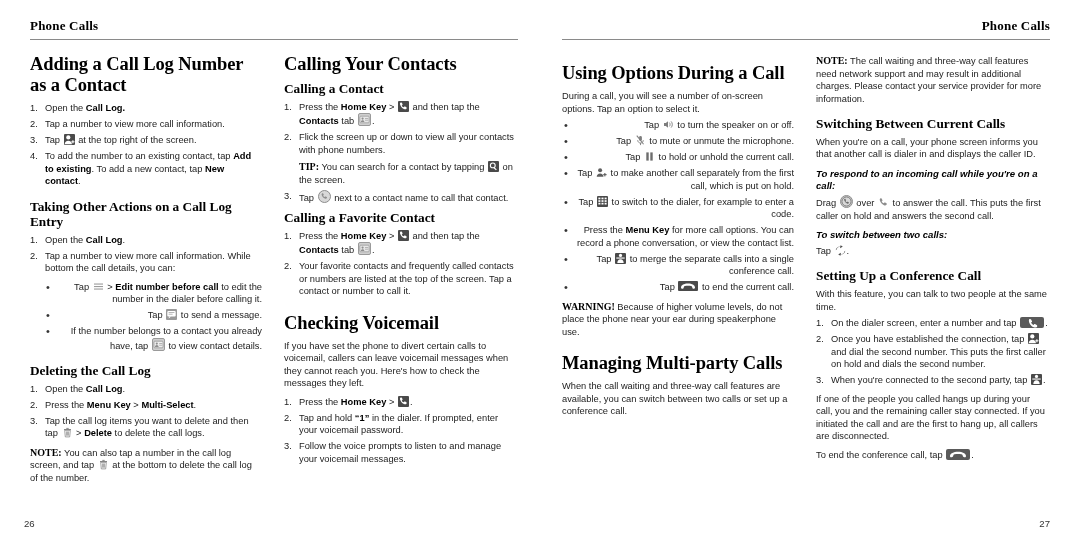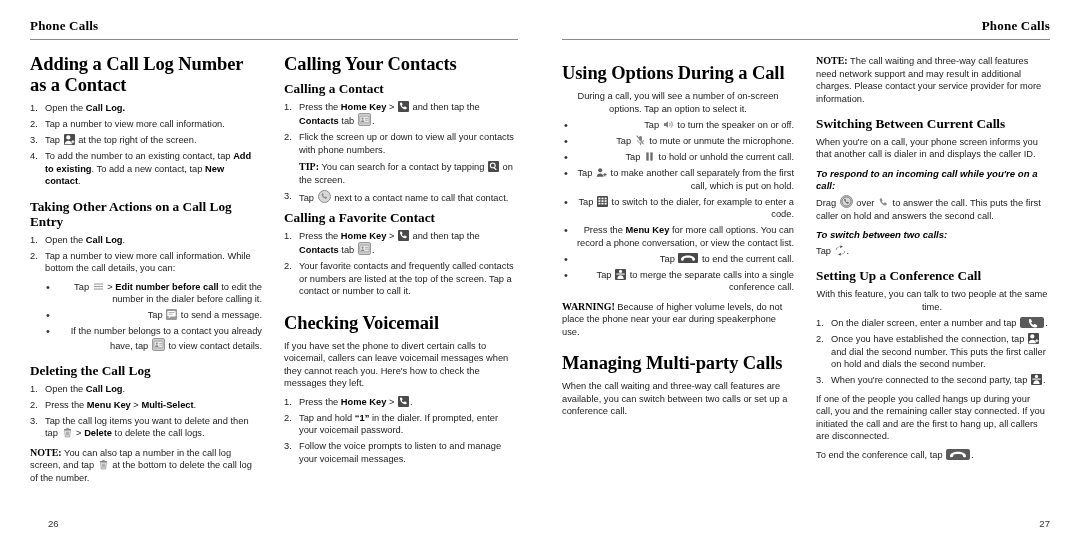--- a/index.html
+++ b/index.html
@@ -40,21 +40,21 @@
     margin:0 0 4px 0;color:#000;
   }
   h3.ital{
     font-family:"Liberation Sans", sans-serif;
     font-weight:bold;font-style:italic;font-size:9.6px;line-height:1.3;
     margin:7px 0 3px 0;color:#000;
   }
   p.body{
     font-size:9.3px;line-height:1.345;margin:0 0 6px 0;color:#222;
   }
-  p.body.tightb{margin-bottom:4px;text-align:center;}
+  p.body.tightb{margin-bottom:4px;}
   ol.steps{margin:0 0 6px 0;padding:0;list-style:none;counter-reset:st;}
   ol.steps>li{
     counter-increment:st;position:relative;
     padding-left:15px;font-size:9.3px;line-height:1.345;
     margin-bottom:3.5px;color:#222;
   }
   ol.steps>li:before{
     content:counter(st) ".";position:absolute;left:0;top:0;color:#222;
   }
   ol.steps>li p.note-in{margin:4px 0 2px 0;font-size:9.3px;line-height:1.345;}
@@ -68,21 +68,21 @@
   }
   ul.bul.indent{margin-left:14px;}
   b,strong{font-weight:bold;color:#000;}
   .lead{font-weight:bold;font-family:"Liberation Serif", serif;font-size:10px;color:#000;}
   .gap{height:9px;}
   .gap-s{height:5px;}
 
   .folio{
     position:absolute;bottom:10px;font-size:9.6px;color:#333;
   }
-  .folio.left{left:48px;}
+  .folio.left{left:24px;}
   .folio.right{right:30px;}
 
   
   .ic{
     display:inline-block;vertical-align:-2px;
     width:11px;height:11px;margin:0 1px;position:relative;
     border-radius:1px;
   }
   .ic svg{display:block;width:100%;height:100%;}
   .ic.dark{background:#4a4a4a;}
@@ -271,28 +271,28 @@
                     <rect x="7.6" y="1.6" width="2" height="1.7"></rect>
                     <rect x="1.4" y="4.2" width="2" height="1.7"></rect>
                     <rect x="4.5" y="4.2" width="2" height="1.7"></rect>
                     <rect x="7.6" y="4.2" width="2" height="1.7"></rect>
                     <rect x="1.4" y="6.8" width="2" height="1.7"></rect>
                     <rect x="4.5" y="6.8" width="2" height="1.7"></rect>
                     <rect x="7.6" y="6.8" width="2" height="1.7"></rect>
                   </g>
                 </svg></span> to switch to the dialer, for example to enter a code.</li>
           <li>Press the <b>Menu Key</b> for more call options. You can record a phone conversation, or view the contact list.</li>
-          <li>Tap <span class="ic wide"><svg viewBox="0 0 20 10">
-                  <path d="M3 6.6c0-2.4 3-4 7-4s7 1.6 7 4c0 .7-.3 1.2-.9 1.2-.7 0-1.5-.3-1.7-.9l-.3-1c-.1-.4-.5-.7-1-.8-1-.2-2-.3-3.1-.3s-2.1.1-3.1.3c-.5.1-.9.4-1 .8l-.3 1c-.2.6-1 .9-1.7.9C3.3 7.8 3 7.3 3 6.6z" fill="#fff"></path>
-                </svg></span> to end the current call.</li>
           <li>Tap <span class="ic dark"><svg viewBox="0 0 11 11">
                   <circle cx="5.5" cy="2.4" r="1.6" fill="#fff"></circle>
                   <path d="M2.3 9.9c0-1.9 1.4-3.6 3.2-3.6s3.2 1.7 3.2 3.6z" fill="#fff"></path>
                   <rect x="1.3" y="4.5" width="8.4" height="1.1" fill="#fff"></rect>
                 </svg></span> to merge the separate calls into a single conference call.</li>
+          <li>Tap <span class="ic wide"><svg viewBox="0 0 20 10">
+                  <path d="M3 6.6c0-2.4 3-4 7-4s7 1.6 7 4c0 .7-.3 1.2-.9 1.2-.7 0-1.5-.3-1.7-.9l-.3-1c-.1-.4-.5-.7-1-.8-1-.2-2-.3-3.1-.3s-2.1.1-3.1.3c-.5.1-.9.4-1 .8l-.3 1c-.2.6-1 .9-1.7.9C3.3 7.8 3 7.3 3 6.6z" fill="#fff"></path>
+                </svg></span> to end the current call.</li>
         </ul>
 
         <p class="body"><span class="lead">WARNING!</span> Because of higher volume levels, do not place the phone near your ear during speakerphone use.</p>
 
         <div class="gap"></div>
         <h1 class="sec">Managing Multi-party Calls</h1>
         <p class="body">When the call waiting and three-way call features are available, you can switch between two calls or set up a conference call.</p>
       </div>
 
       <div class="col">

